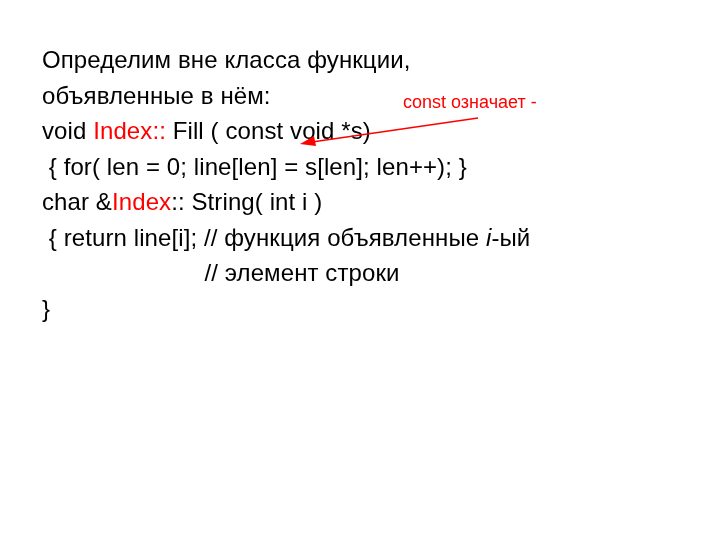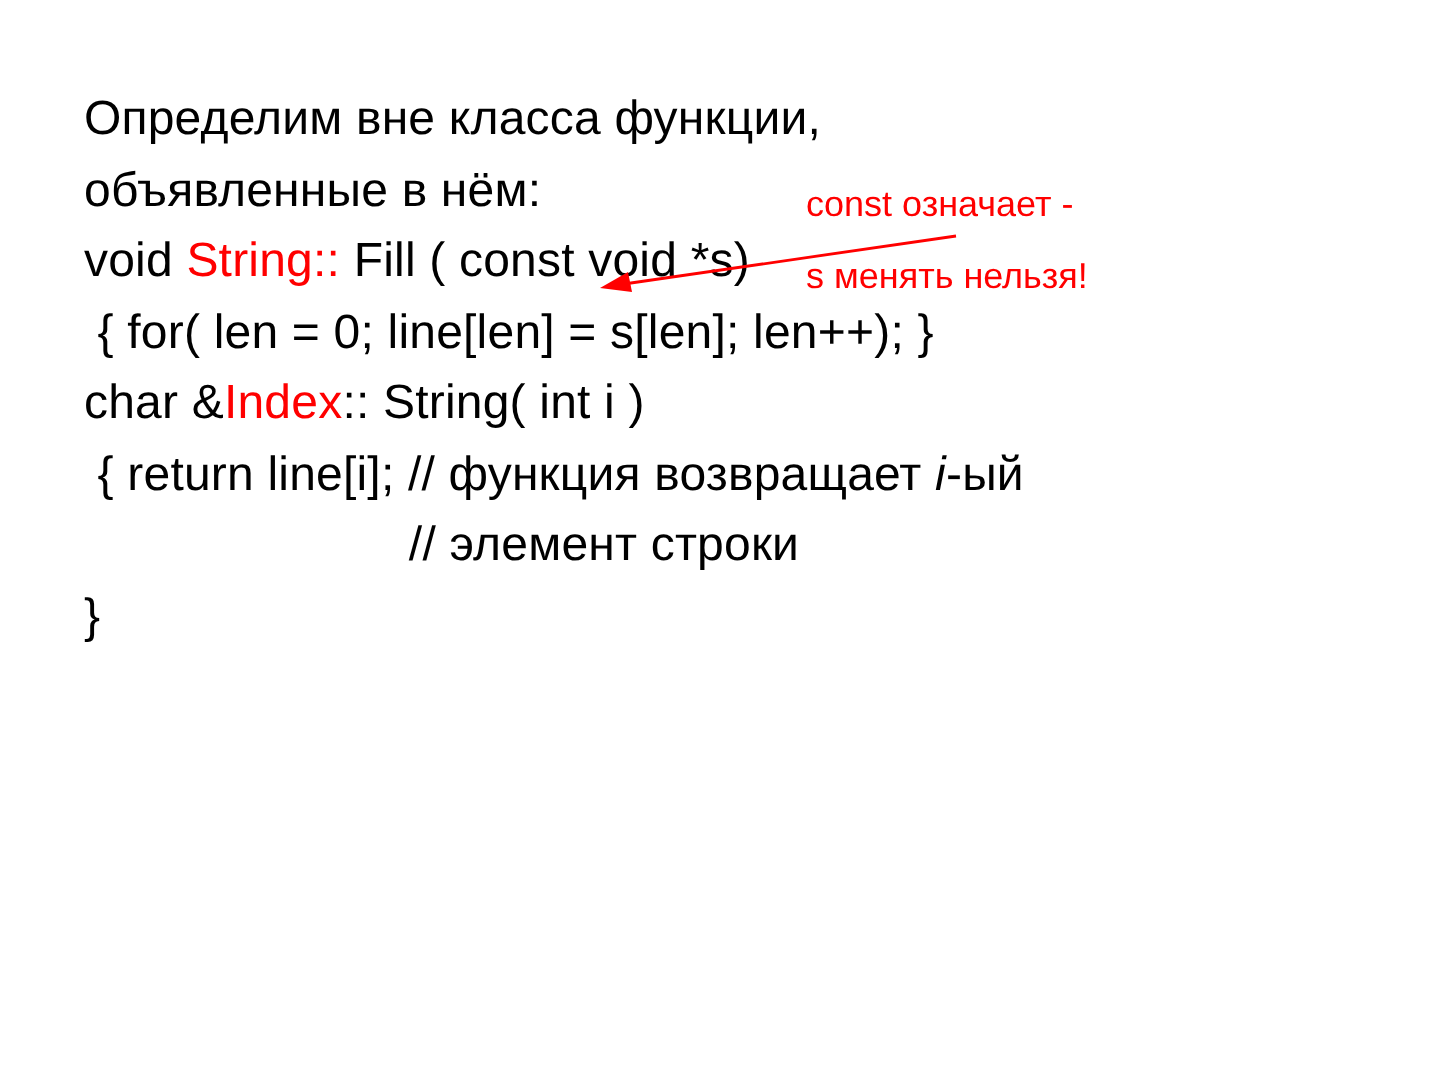--- a/index.html
+++ b/index.html
@@ -53,31 +53,30 @@
   }
 </style>
 </head>
 <body>
 
 <div class="slide">
 
   <div class="body-text">
     <p>Определим вне класса функции,</p>
     <p>объявленные в нём:</p>
-    <p><span>void </span><span class="red">String::</span><span> Fill ( const void *s)</span></p>
+    <p><span>void </span><span class="red">Index::</span><span> Fill ( const void *s)</span></p>
     <p> { for( len = 0; line[len] = s[len]; len++); }</p>
     <p><span>char &amp;</span><span class="red">Index</span><span>:: String( int i )</span></p>
-    <p><span> { return line[i]; // функция возвращает </span><span class="ital">i</span><span>-ый</span></p>
+    <p><span> { return line[i]; // функция объявленные </span><span class="ital">i</span><span>-ый</span></p>
     <p>                        // элемент строки</p>
     <p>}</p>
   </div>
 
   <div class="annotation">
     <p>const  означает -</p>
-    <p>s менять нельзя!</p>
   </div>
 
   <div class="arrow-wrap">
     <svg width="184" height="30" viewBox="0 0 184 30">
       <defs></defs>
       <line x1="180" y1="2" x2="14" y2="26" stroke="#ff0000" stroke-width="1.4"></line>
       <polygon points="2,28 16,20 18,30" fill="#ff0000"></polygon>
     </svg>
   </div>
 

